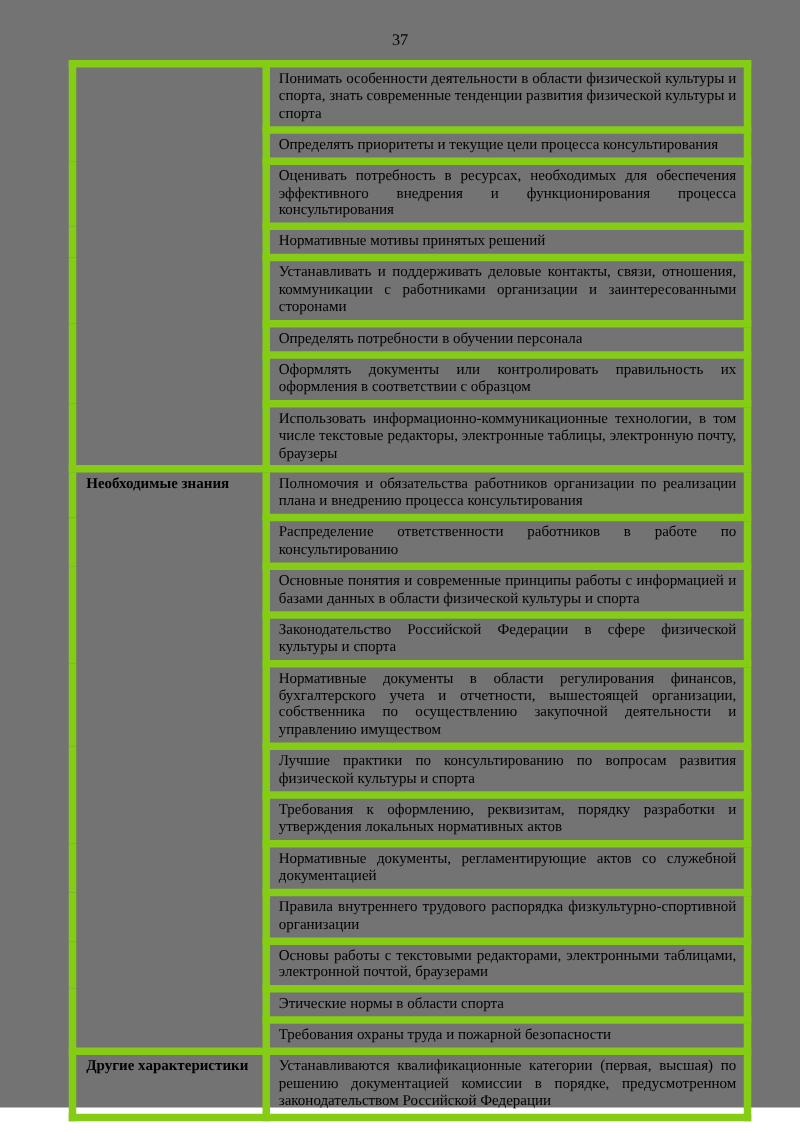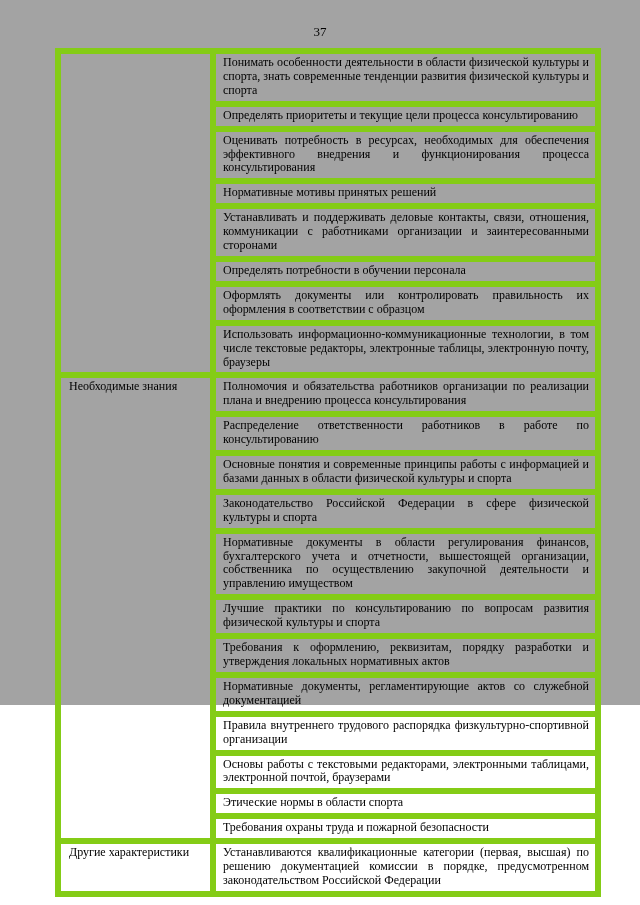--- a/index.html
+++ b/index.html
@@ -10,22 +10,22 @@
   body {
     width: 640px;
     height: 905px;
     font-family: "Liberation Serif", "DejaVu Serif", serif;
     color: #000000;
     position: relative;
     overflow: hidden;
   }
   .page {
     width: 640px;
-    height: 705px;
-    background: #a3a3a3;
+    height: 886px;
+    background: #737373;
     box-sizing: border-box;
   }
   .page-number {
     text-align: center;
     font-size: 13px;
     padding-top: 24px;
     padding-bottom: 8px;
   }
   table.doc-table {
     border-collapse: collapse;
@@ -37,20 +37,21 @@
     border: 6px solid #84cc16;
     vertical-align: top;
     font-size: 12px;
     line-height: 1.16;
     box-sizing: border-box;
   }
   td.label-cell {
     width: 155px;
     padding: 2px 6px 3px 8px;
     text-align: left;
+    font-weight: bold;
   }
   td.content-cell {
     width: 385px;
     padding: 2px 6px 3px 7px;
     text-align: justify;
   }
 </style>
 </head>
 <body>
 
@@ -61,21 +62,21 @@
     <colgroup>
       <col style="width:155px">
       <col style="width:385px">
     </colgroup>
     <tbody>
         <tr>
           <td class="label-cell" rowspan="8"></td>
           <td class="content-cell">Понимать особенности деятельности в области физической культуры и спорта, знать современные тенденции развития физической культуры и спорта</td>
         </tr>
         <tr>
-          <td class="content-cell">Определять приоритеты и текущие цели процесса консультированию</td>
+          <td class="content-cell">Определять приоритеты и текущие цели процесса консультирования</td>
         </tr>
         <tr>
           <td class="content-cell">Оценивать потребность в ресурсах,  необходимых для обеспечения эффективного внедрения  и функционирования процесса консультирования</td>
         </tr>
         <tr>
           <td class="content-cell">Нормативные мотивы принятых решений</td>
         </tr>
         <tr>
           <td class="content-cell">Устанавливать и поддерживать  деловые контакты, связи, отношения, коммуникации с работниками организации и заинтересованными сторонами</td>
         </tr>

